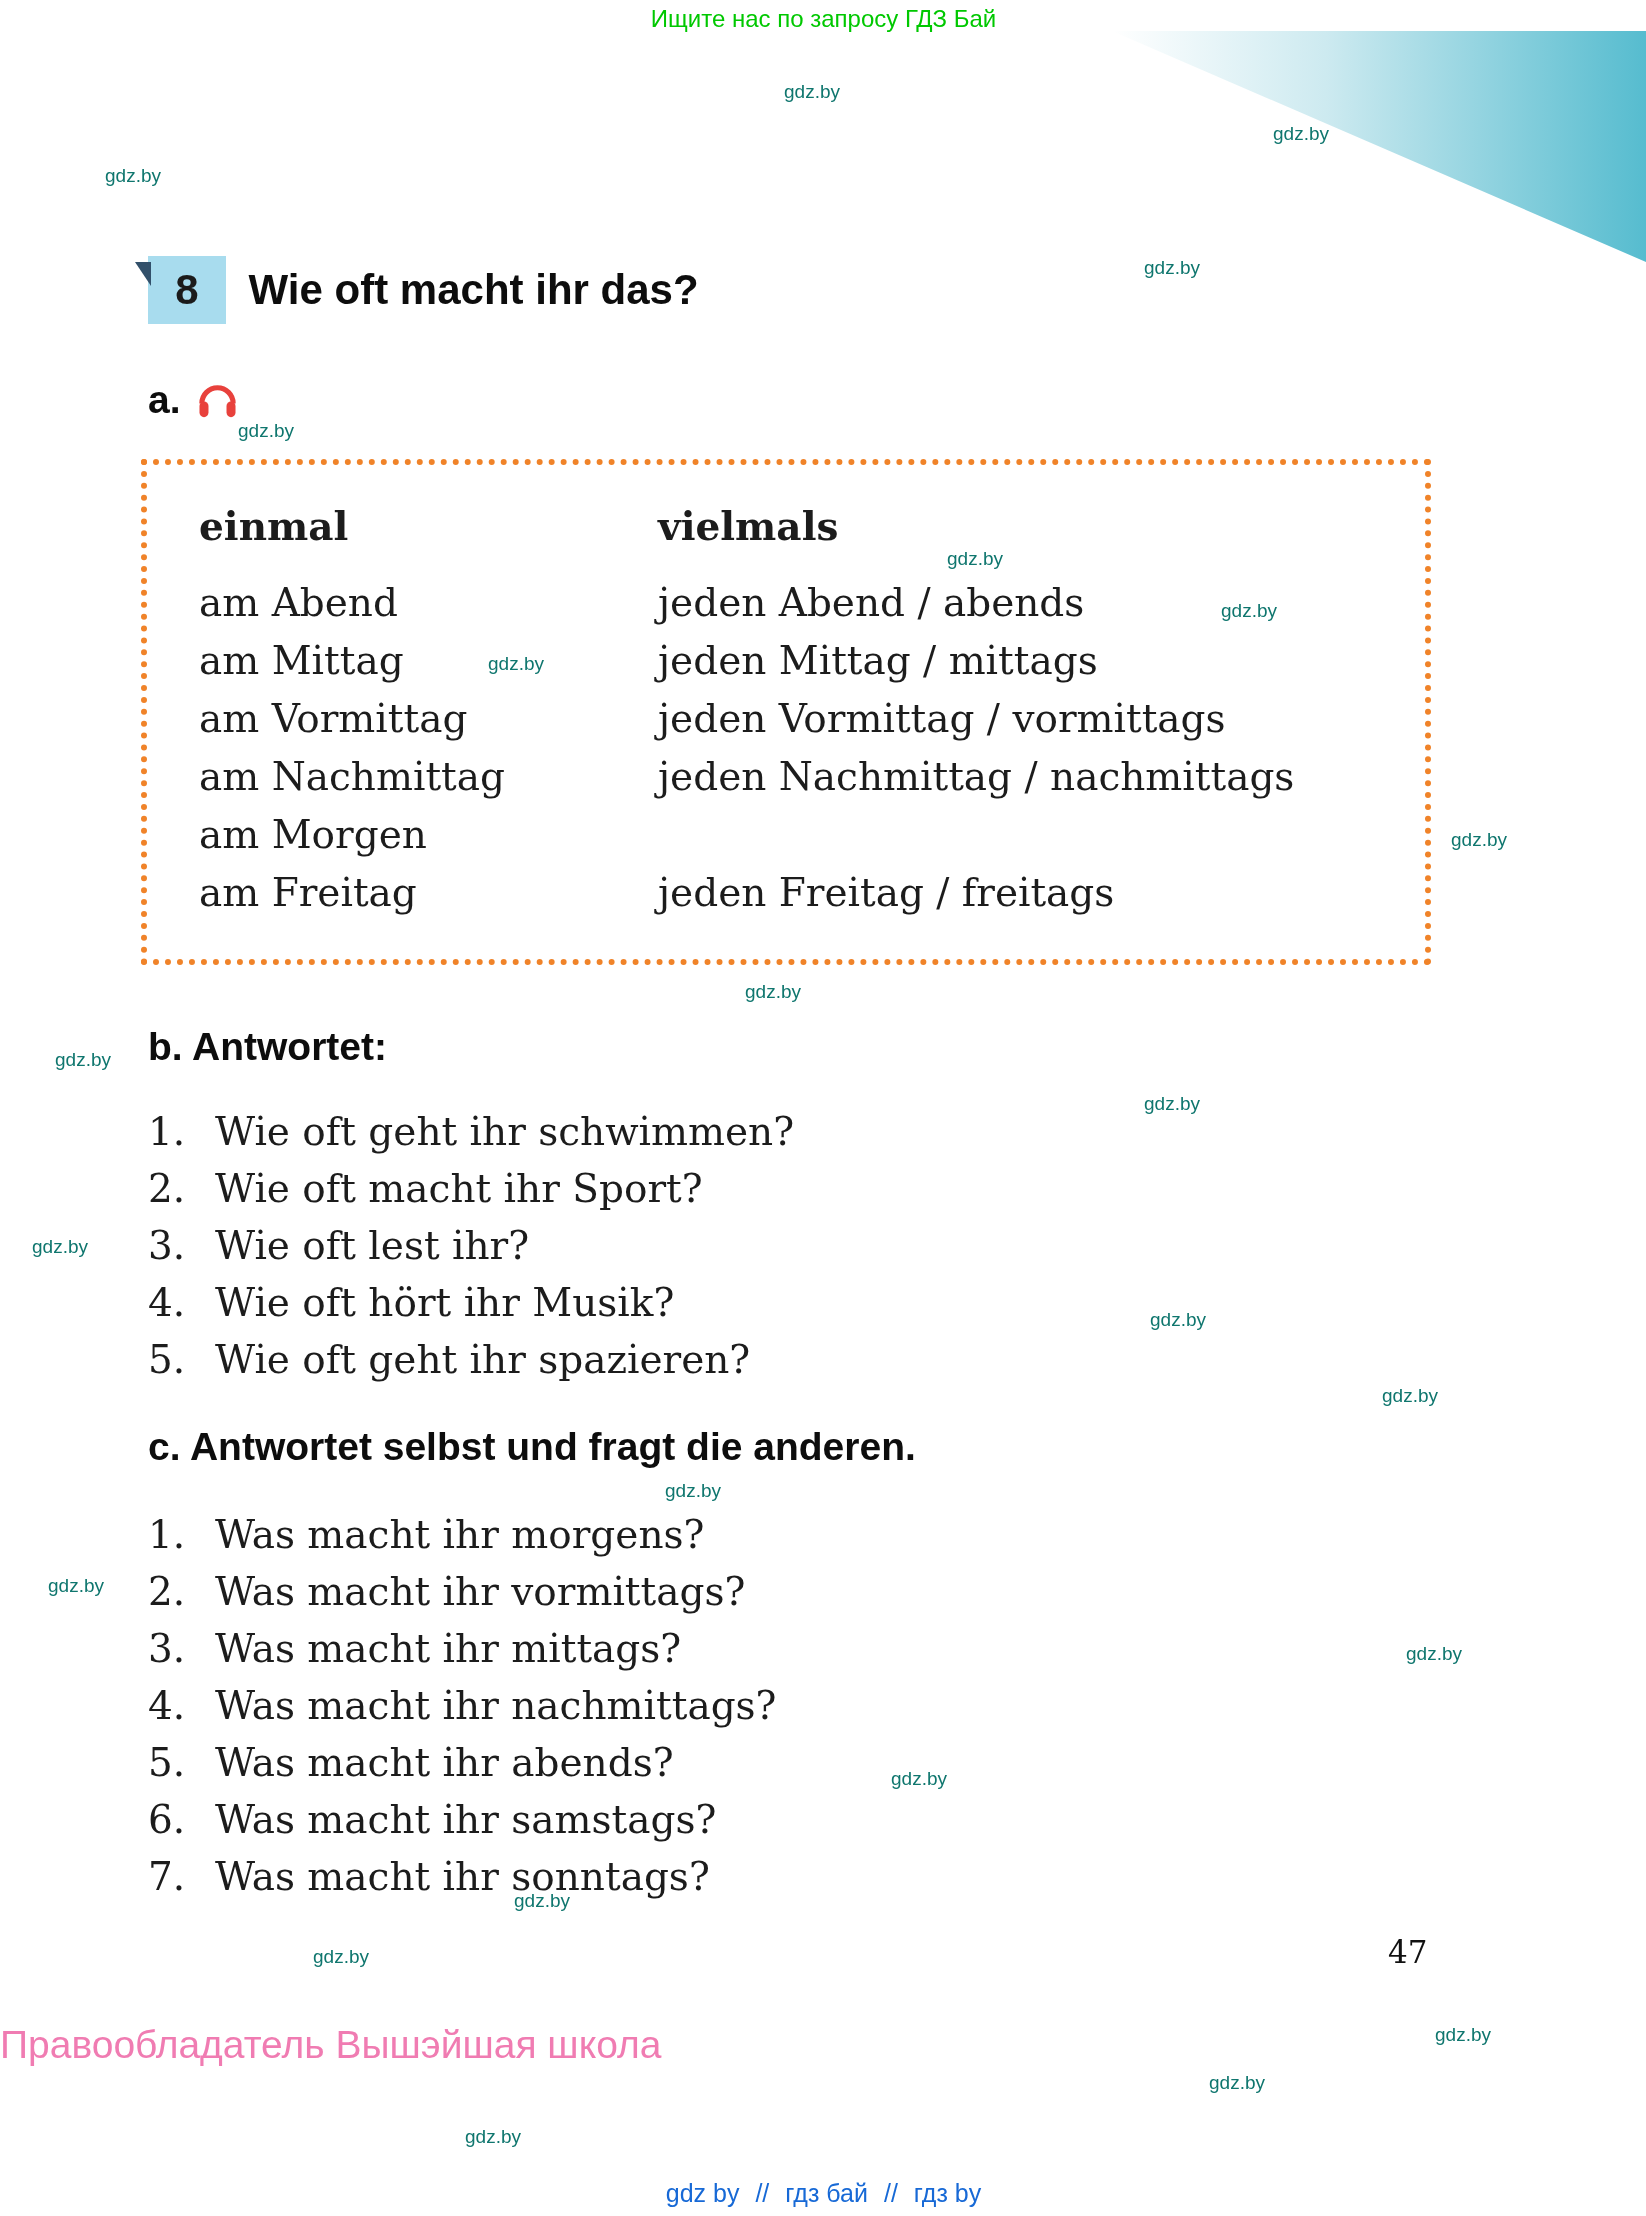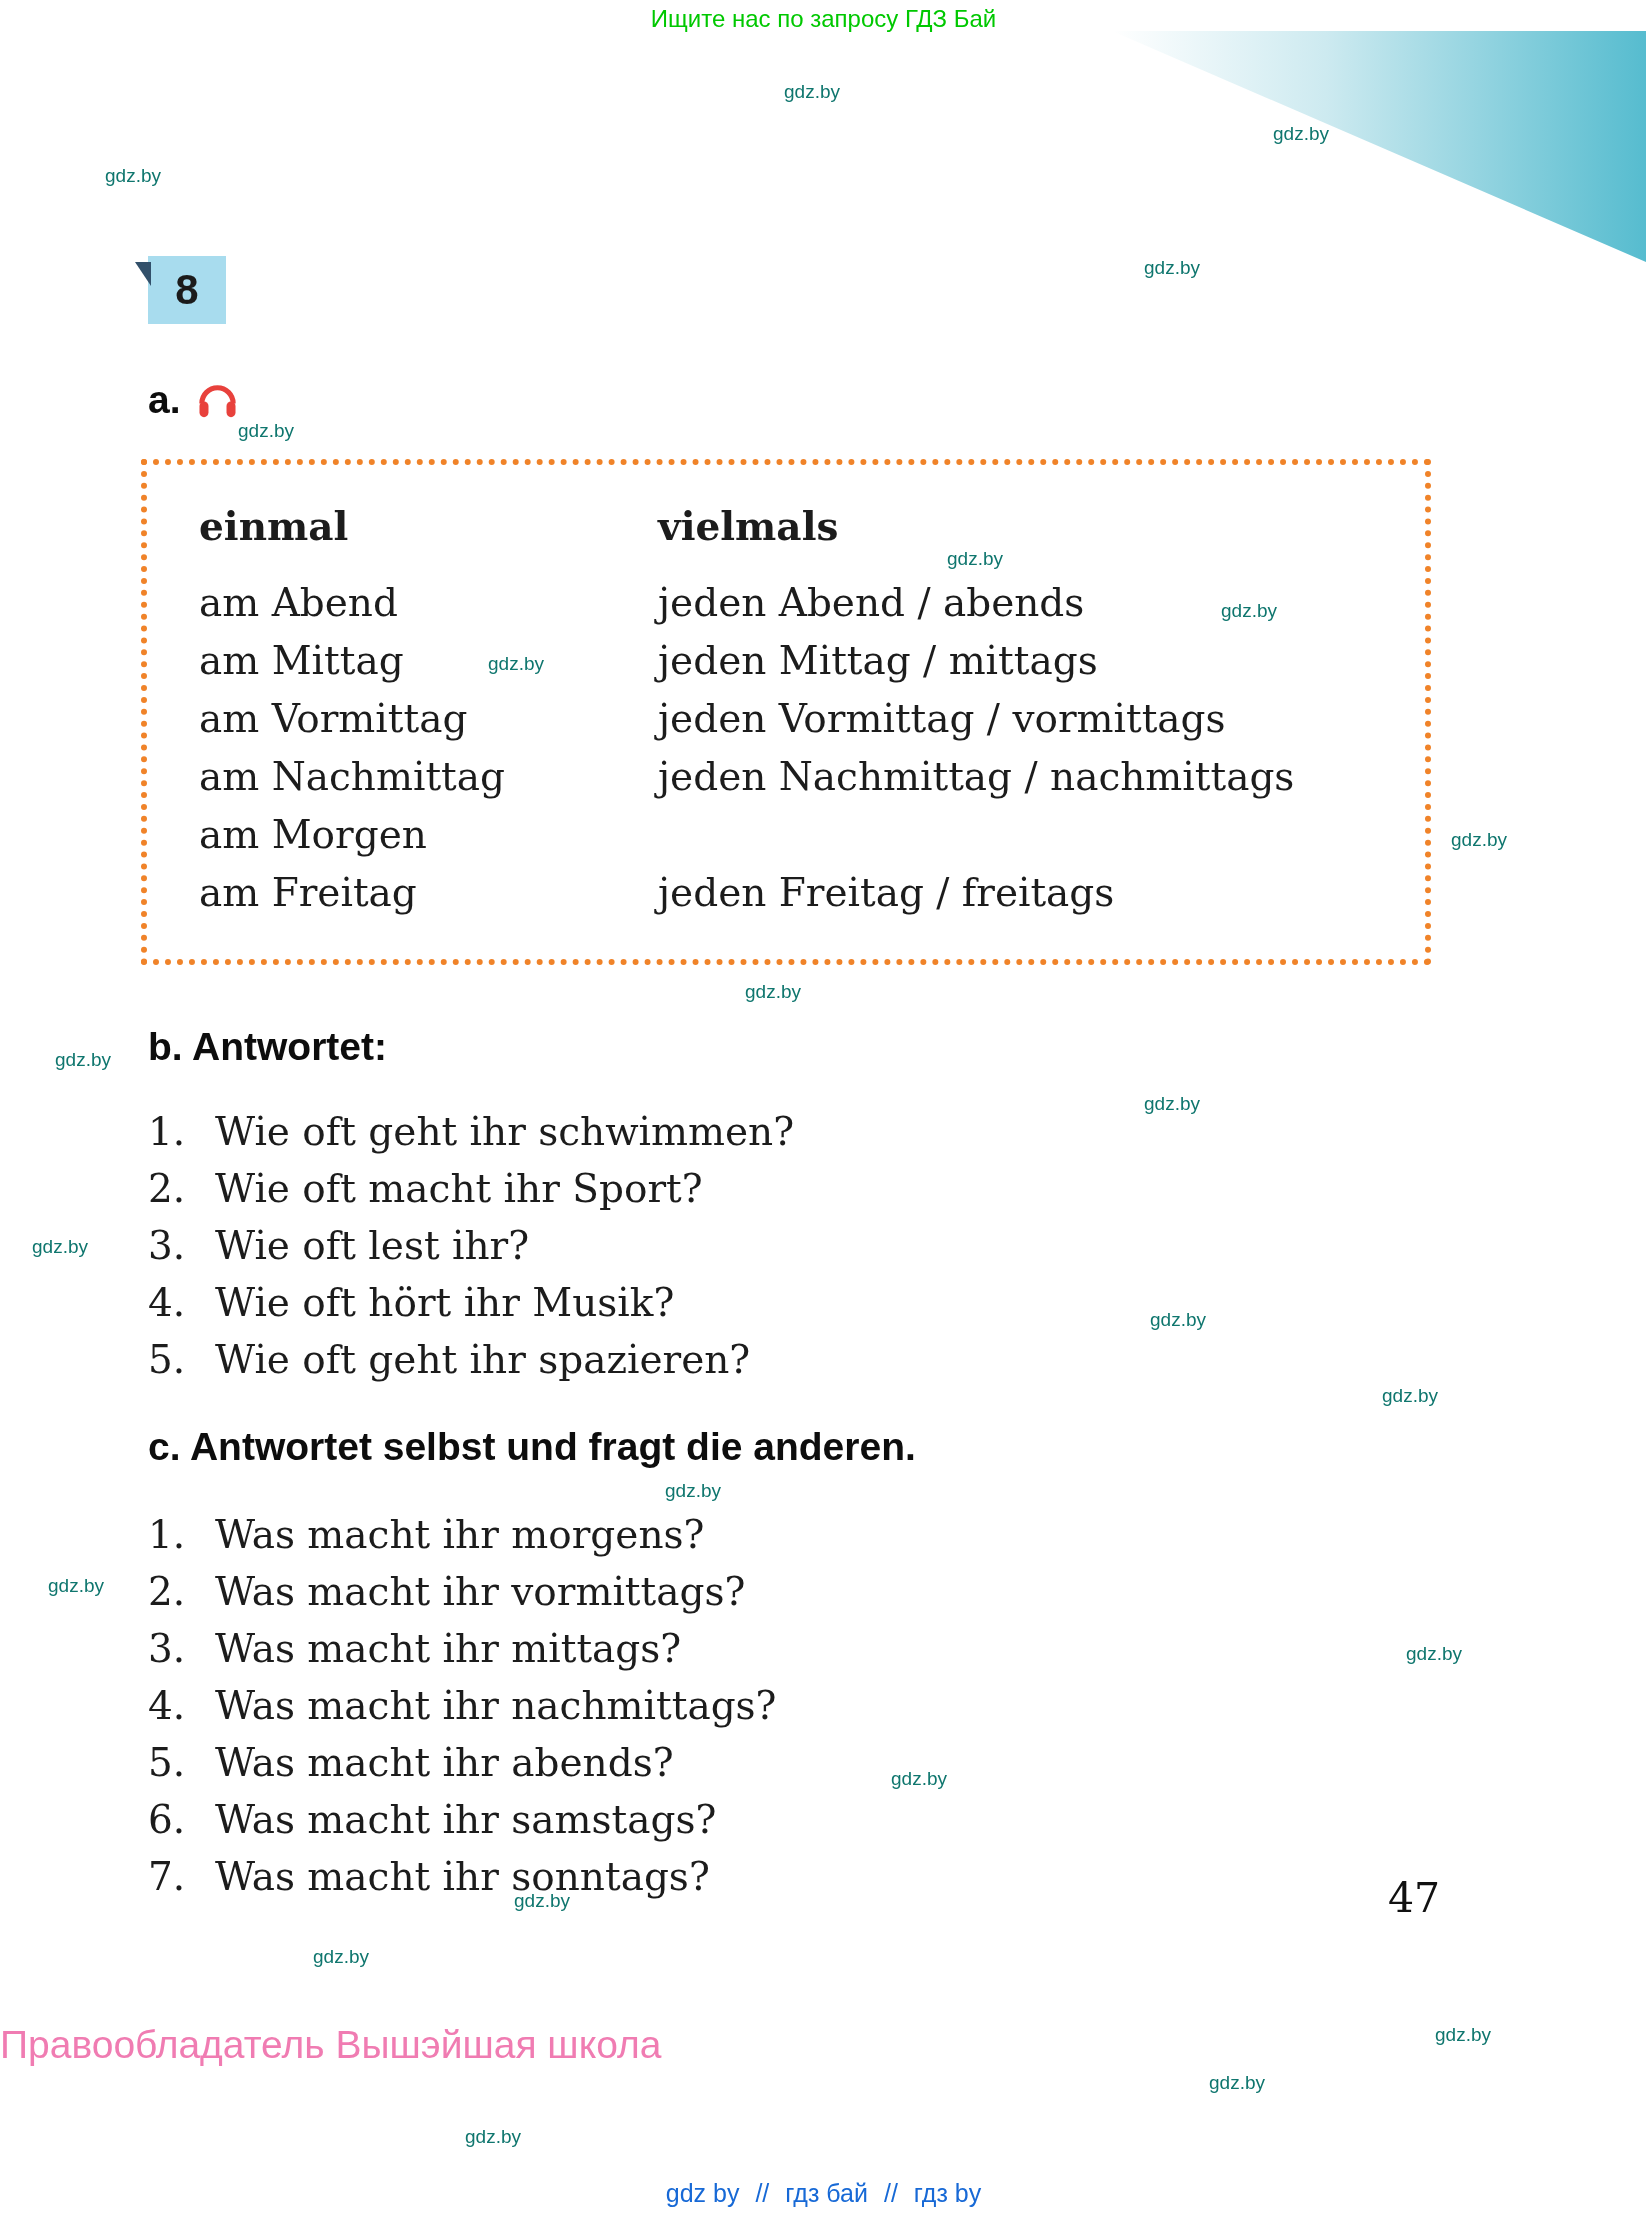--- a/index.html
+++ b/index.html
@@ -62,21 +62,21 @@
     font-family:"Liberation Sans", sans-serif; font-weight:700;
     font-size:39px; color:#0d0d0d;text-align:right;
   }
   .sec-b { top:1025px; }
   .sec-c { top:1425px; }
   .q-list { position:absolute; left:148px; list-style:none; font-size:39px; }
   .list-b { top:1103px; }
   .list-c { top:1506px; }
   .q-list li { display:flex; line-height:57px; }
   .q-num { width:67px; flex:0 0 67px; }
-  .page-number { position:absolute; left:1388px; top:1874px; font-size:41px; color:#111; }
+  .page-number { position:absolute; left:1388px; top:1934px; font-size:31px; color:#111; }
   .copyright {
     position:absolute; top:2023px; left:0; width:100%; 
     font-family:"Liberation Sans", sans-serif; font-size:39px; color:#f07cb2;
   }
   .footer-links {
     position:absolute; top:2179px; left:0; width:100%; text-align:center;
     font-family:"Liberation Sans", sans-serif; font-size:25px; color:#1769d6;
   }
   .footer-link, .link-sep { margin:0 8px; }
 </style>
@@ -114,20 +114,21 @@
       <span class="watermark" style="left: 1435px; top: 2024px;">gdz.by</span>
       <span class="watermark" style="left: 1209px; top: 2072px;">gdz.by</span>
       <span class="watermark" style="left: 465px; top: 2126px;">gdz.by</span>
     </div>
 
   <div class="exercise-header">
     <div class="num-badge">
       <span class="badge-fold"></span>
       <span>8</span>
     </div>
+    <h1 class="exercise-title">Wie oft macht ihr das?</h1>
   </div>
 
   <div class="section-a">
     <span>a.</span>
     <span class="hp-icon">
       <svg viewBox="0 0 24 24" width="47" height="47">
         <path d="M4 14 a8 8 0 0 1 16 0" fill="none" stroke="#e8413c" stroke-width="2.6"></path>
         <rect x="2.8" y="13" width="4.6" height="8" rx="2.3" fill="#e8413c"></rect>
         <rect x="16.6" y="13" width="4.6" height="8" rx="2.3" fill="#e8413c"></rect>
       </svg>

